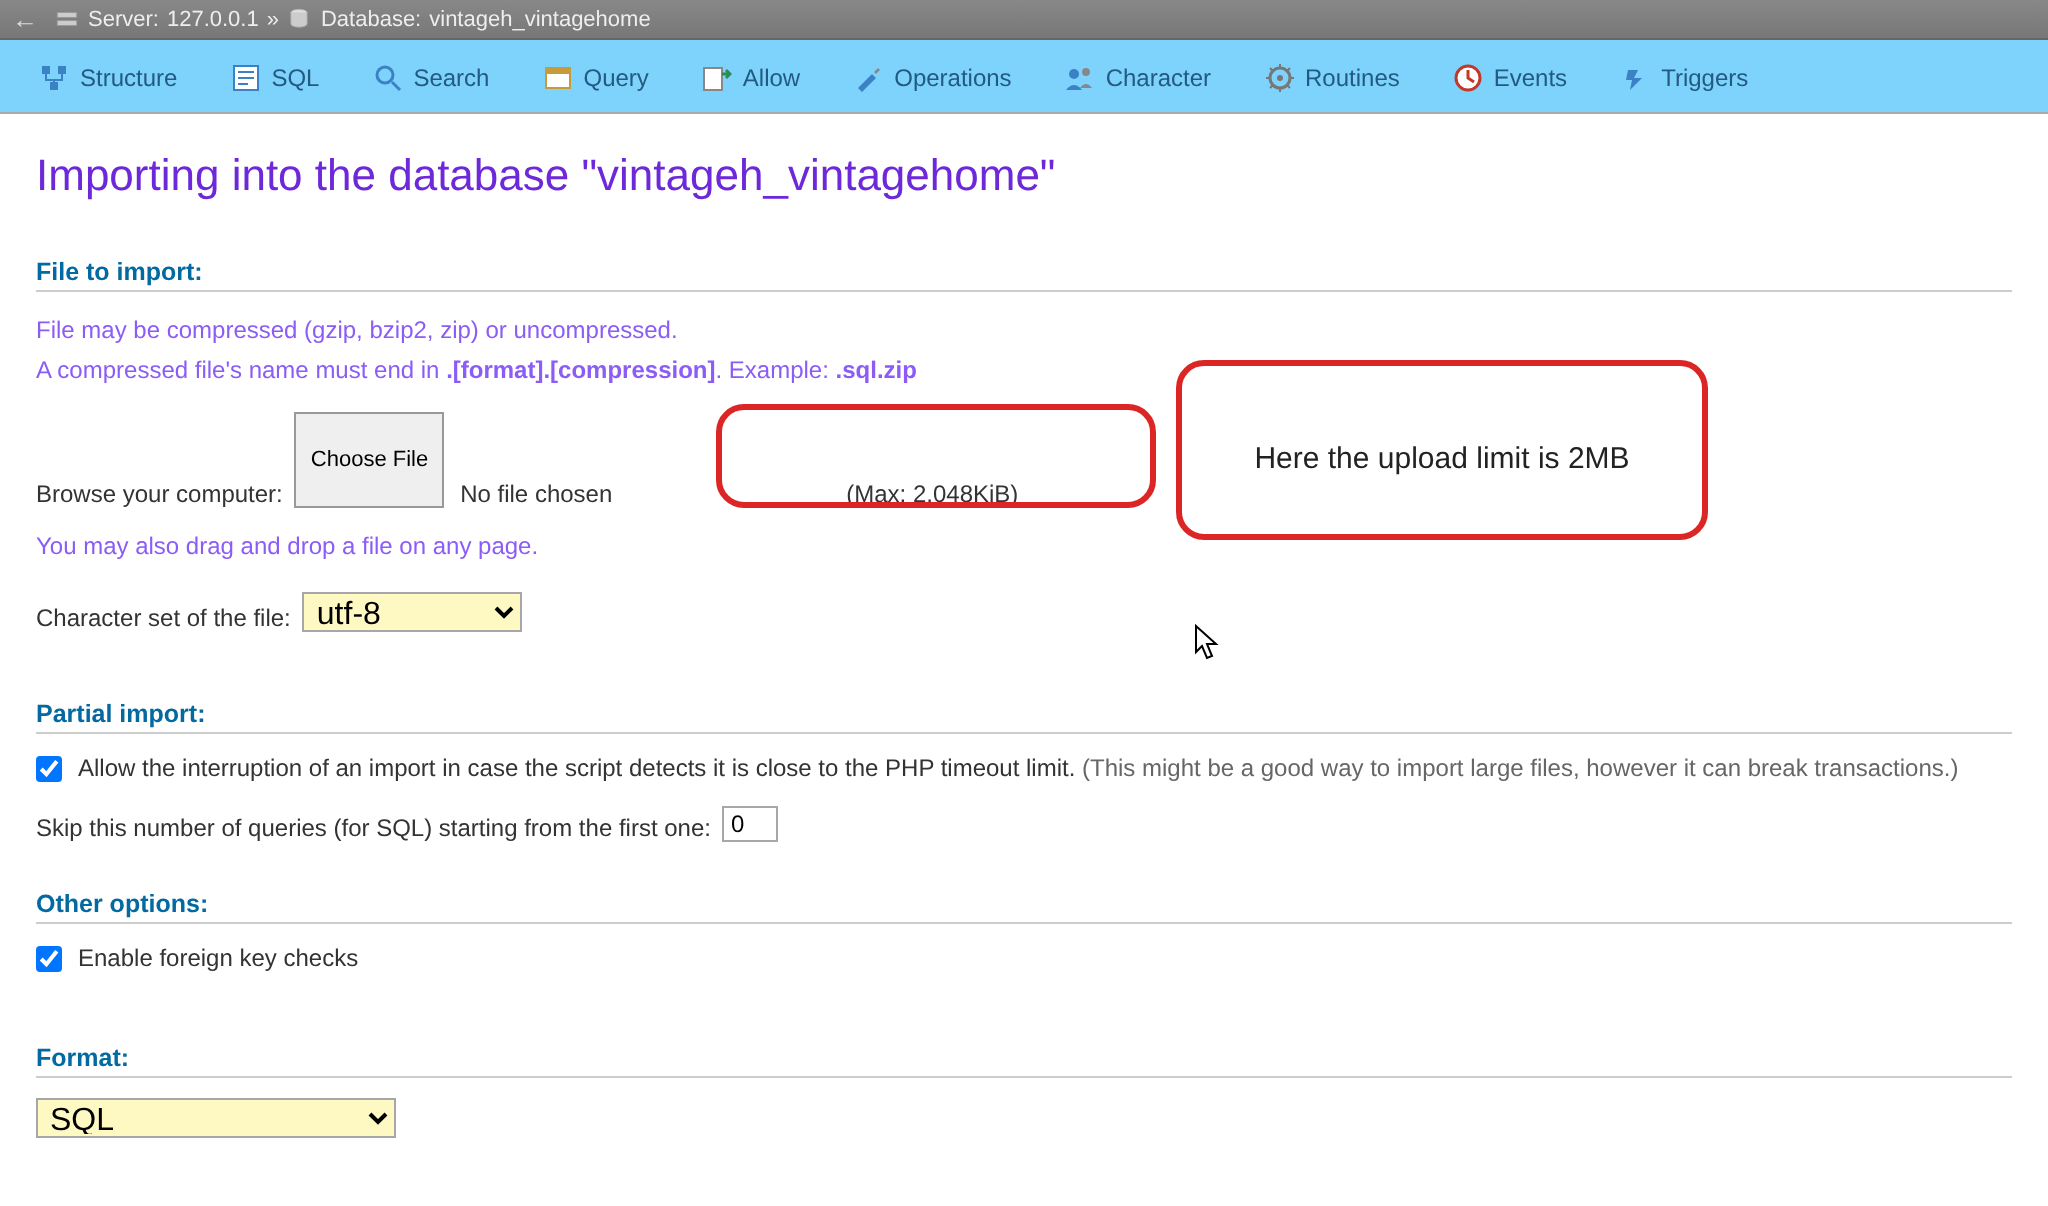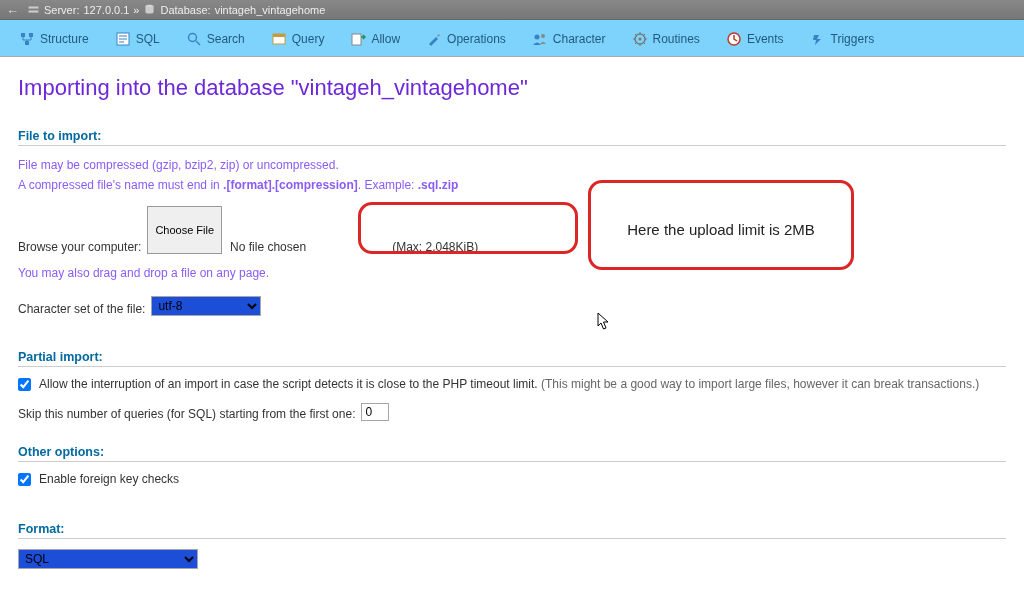--- a/index.html
+++ b/index.html
@@ -70,28 +70,28 @@
 
 .choose-btn {
   font-family: Arial, sans-serif;
   font-size: 11px;
   padding: 17px 7px;
   border: 1px solid #999;
   background: #efefef;
   cursor: pointer;
 }
 .file-status { margin-left: 2px; font-size: 12px; }
-.max-size { margin-left: 80px; font-size: 12px; }
+.max-size { margin-left: 111px; font-size: 12px; }
 
 select {
   font-family: sans-serif;
-  font-size: 12px;
+  font-size: 16px;
   padding: 1px 2px;
   border: 1px solid #a7a6aa;
-  background: #1d4ed8;
+  background: #fef9c3;
   height: 20px;
 }
 select.charset { width: 110px; }
 select.format { width: 180px; }
 input[type=text].num { width: 28px; height: 18px; border: 1px solid #a7a6aa; text-align: left; padding: 1px 3px; font-size: 12px; }
 
 .checkbox-row { display: flex; align-items: center; gap: 8px; margin-bottom: 12px; }
 .checkbox-row input { margin-top: 1px; }
 .italic { color: #666; }
 

